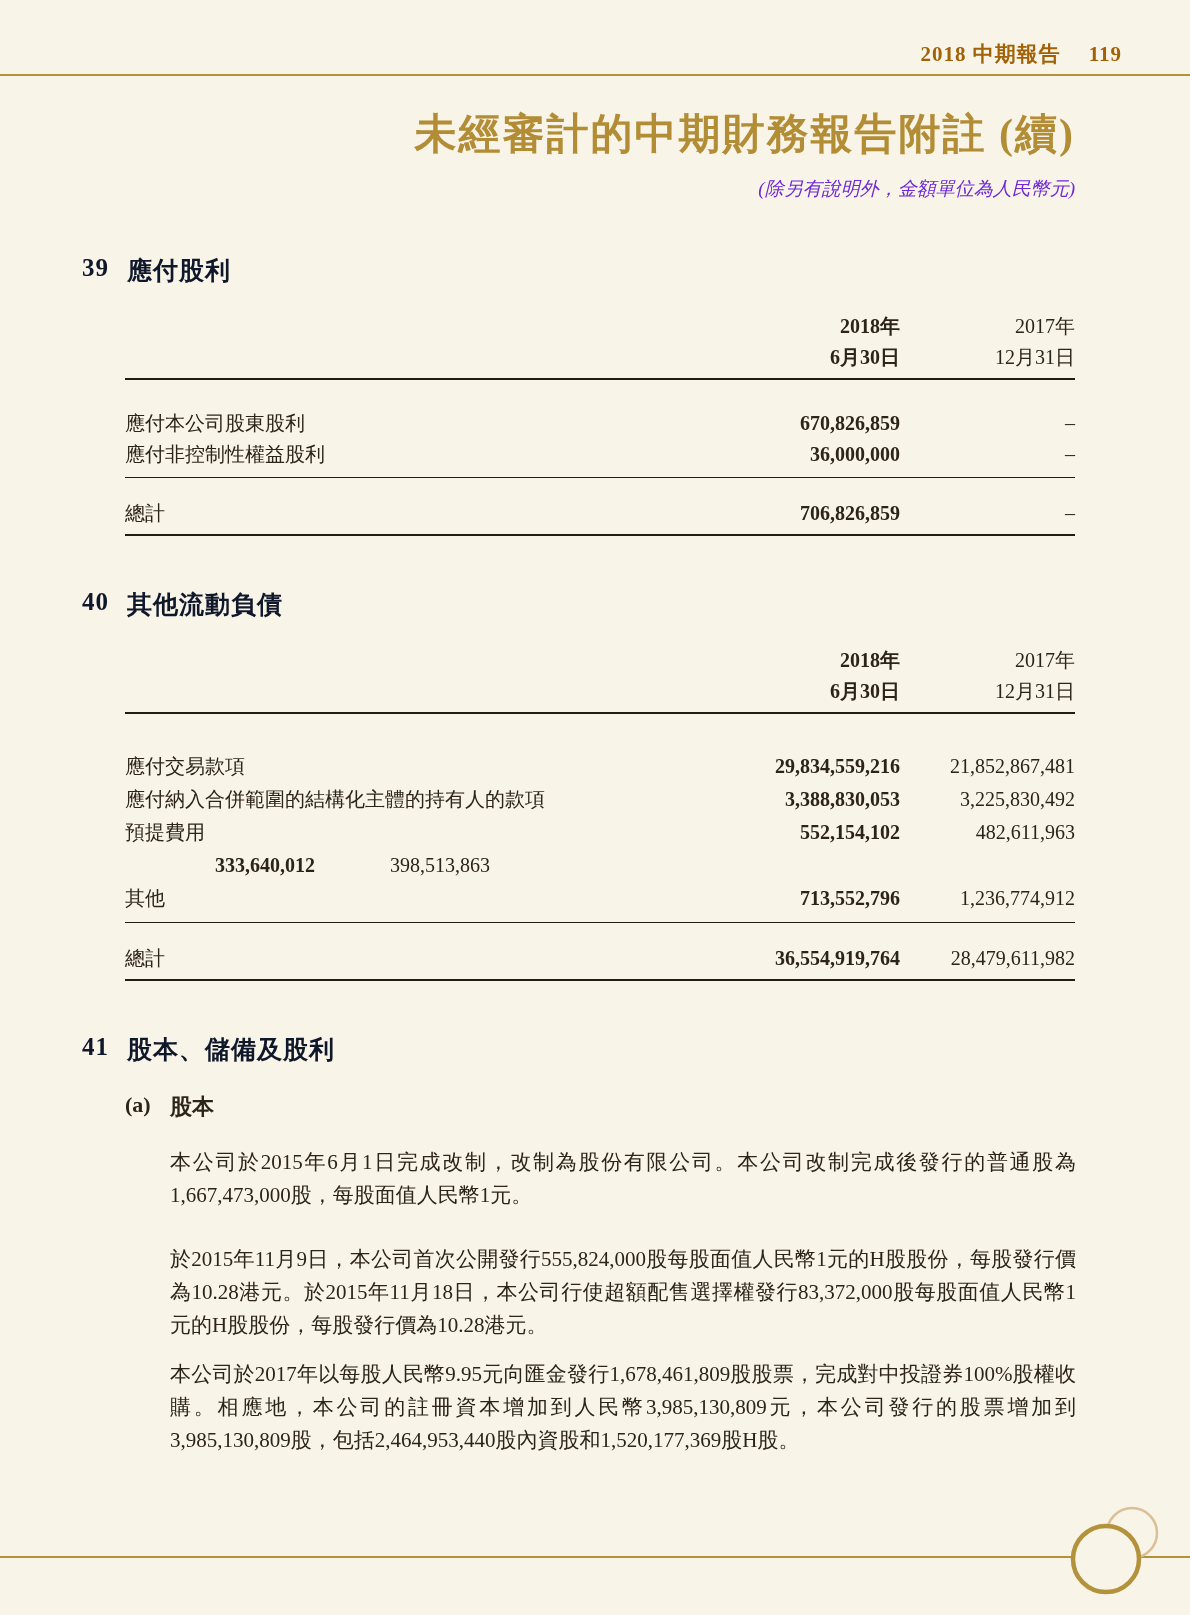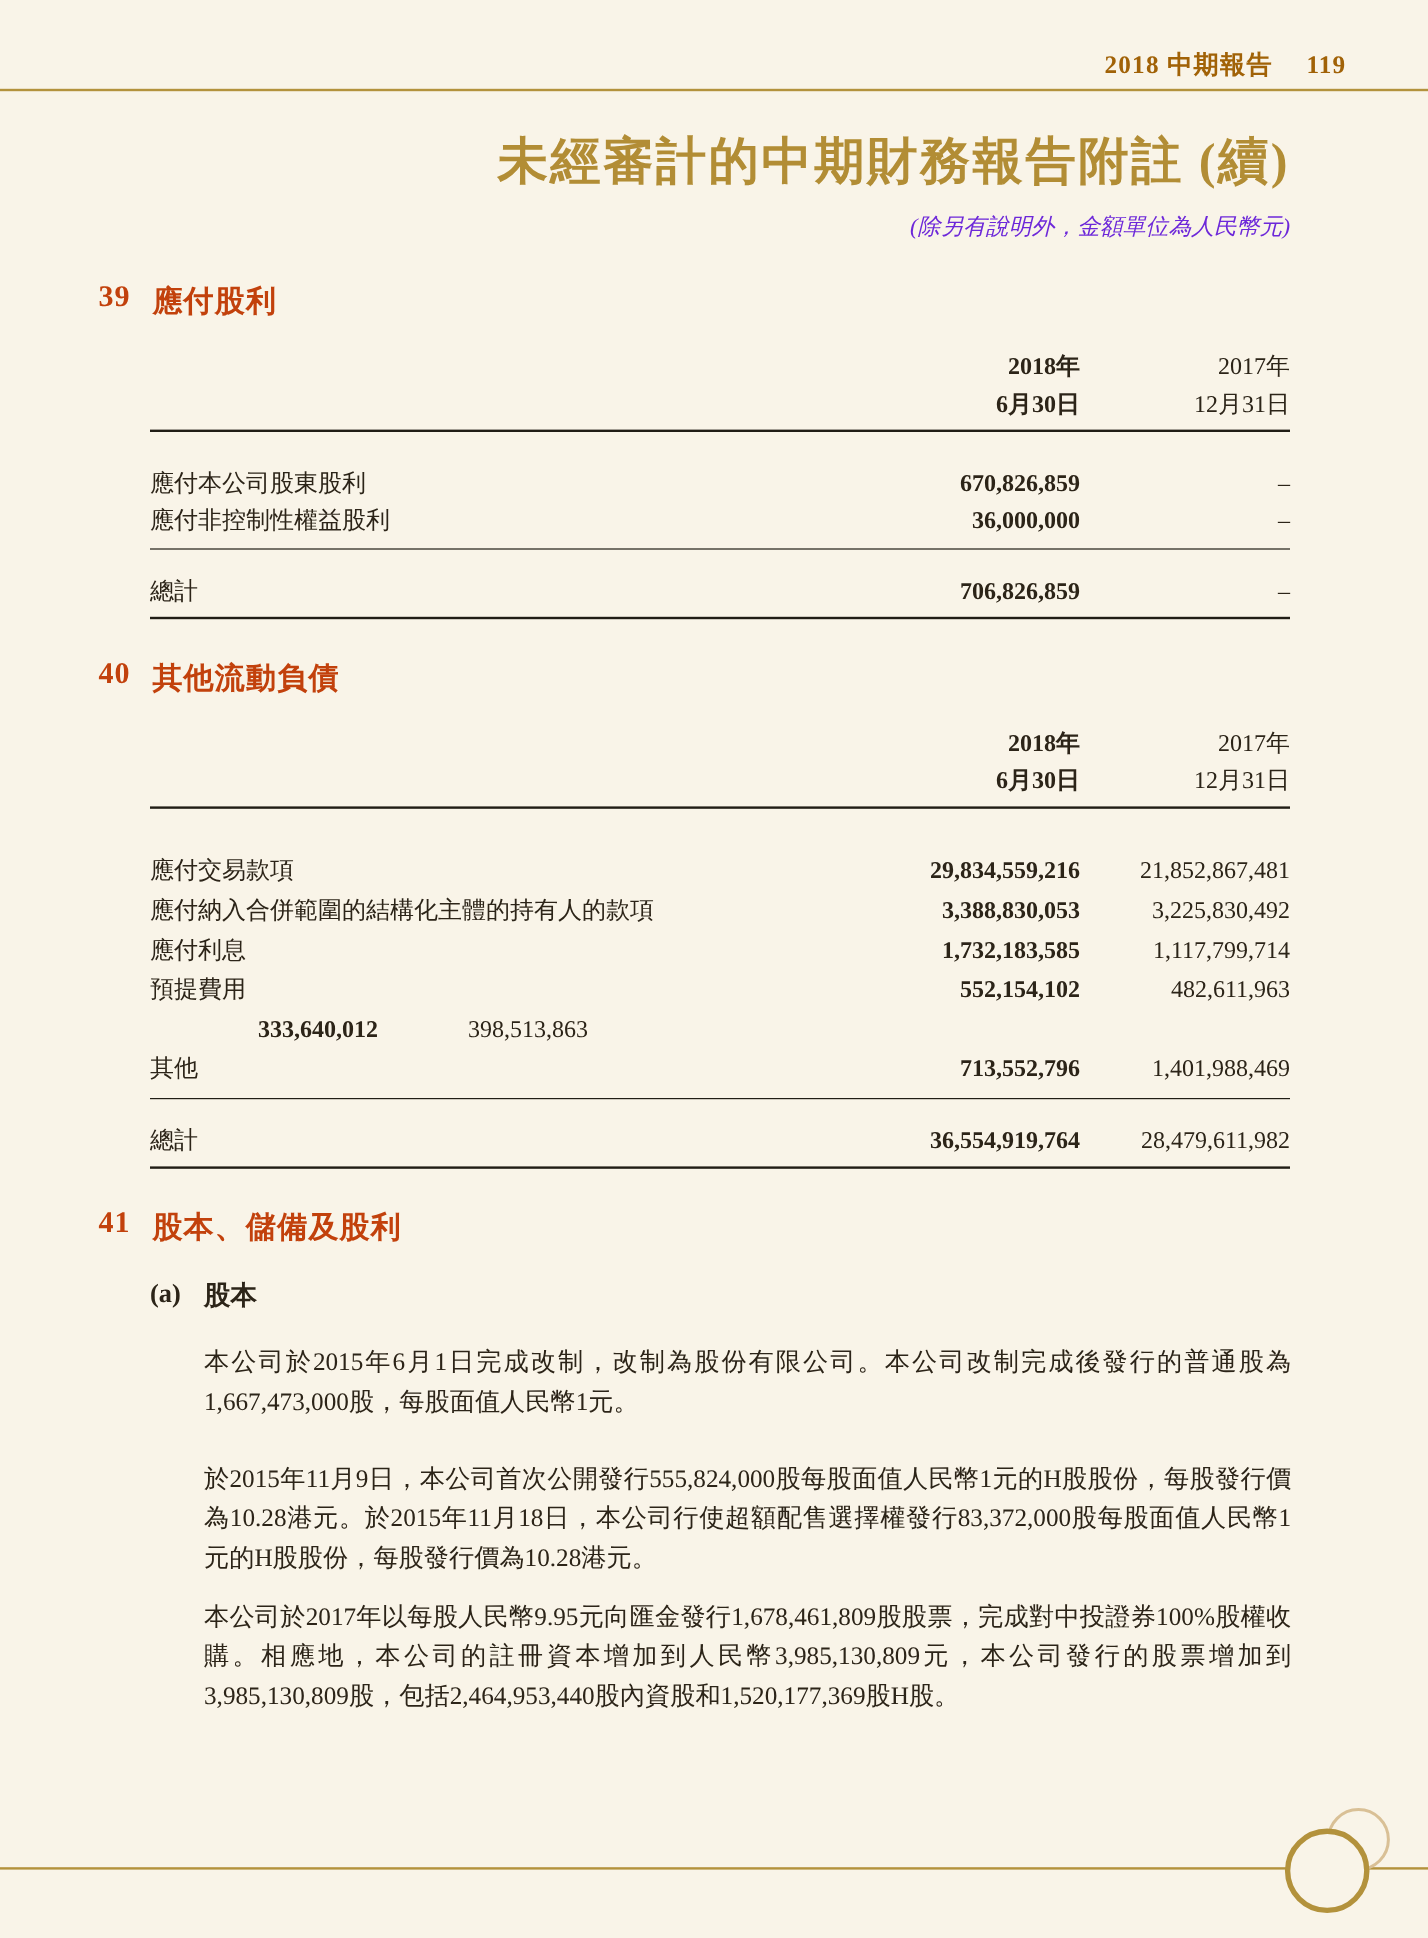--- a/index.html
+++ b/index.html
@@ -15,21 +15,21 @@
   }
   
   .hdr { position:absolute; top:40px; right:68px; color:#a16207; font-size:21px; font-weight:bold; letter-spacing:1px; }
   .hdr .pn { margin-left:28px; }
   .hdr-rule { position:absolute; top:74px; left:0; width:1190px; height:2px; background:#b3923c; }
 
   .main { padding-top:106px; }
   .title { text-align:right; margin-right:115px; font-size:42px; font-weight:bold; color:#b28d35; letter-spacing:2px; }
   .subtitle { text-align:right; margin-right:115px; margin-top:14px; font-style:italic; font-size:19px; color:#6d28d9; }
 
-  .sec-head { display:flex; margin-left:82px; margin-top:32px; color:#c2410c; font-weight:bold; font-size:25px; letter-spacing:1px; }
+  .sec-head { display:flex; margin-left:82px; margin-top:52px; color:#0f172a; font-weight:bold; font-size:25px; letter-spacing:1px; }
   .sec-head .num { width:45px; }
 
   .tbl { margin-left:125px; width:950px; font-size:20px; }
   .t39 { margin-top:24px; }
   .t40 { margin-top:24px; }
   .trow { display:flex; align-items:baseline; line-height:31px; }
   .trow .lbl { flex:1; }
   .trow .c1 { width:190px; text-align:right; }
   .trow .c2 { width:175px; text-align:right; }
   .bold { font-weight:bold; }
@@ -119,37 +119,32 @@
           <span class="lbl">應付交易款項</span>
           <span class="c1 bold">29,834,559,216</span>
           <span class="c2">21,852,867,481</span>
         </div>
         <div class="trow">
           <span class="lbl">應付納入合併範圍的結構化主體的持有人的款項</span>
           <span class="c1 bold">3,388,830,053</span>
           <span class="c2">3,225,830,492</span>
         </div>
         <div class="trow">
-          <span class="lbl">應付利息</span>
-          <span class="c1 bold">1,732,183,585</span>
-          <span class="c2">1,117,799,714</span>
-        </div>
-        <div class="trow">
           <span class="lbl">預提費用</span>
           <span class="c1 bold">552,154,102</span>
           <span class="c2">482,611,963</span>
         </div>
         <div class="trow">
           <span class="c1 bold">333,640,012</span>
           <span class="c2">398,513,863</span>
         </div>
         <div class="trow">
           <span class="lbl">其他</span>
           <span class="c1 bold">713,552,796</span>
-          <span class="c2">1,401,988,469</span>
+          <span class="c2">1,236,774,912</span>
         </div>
       </div>
       <div class="rule-thin"></div>
       <div class="trow total-row">
         <span class="lbl">總計</span>
         <span class="c1 bold">36,554,919,764</span>
         <span class="c2">28,479,611,982</span>
       </div>
       <div class="rule-heavy"></div>
     </div>

